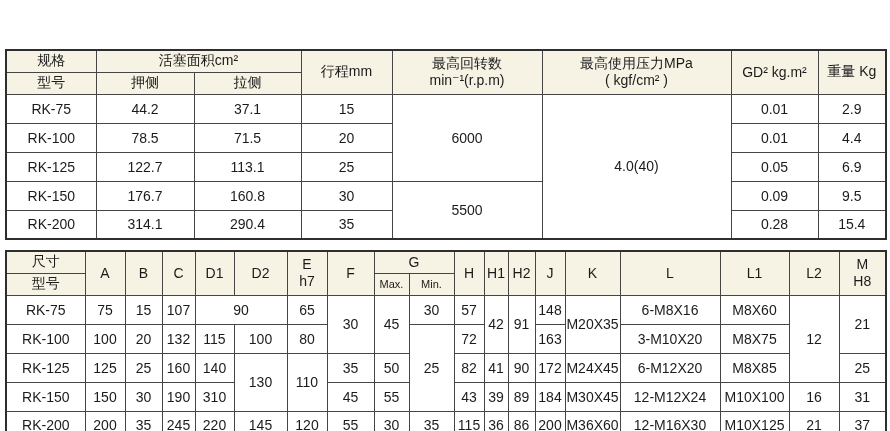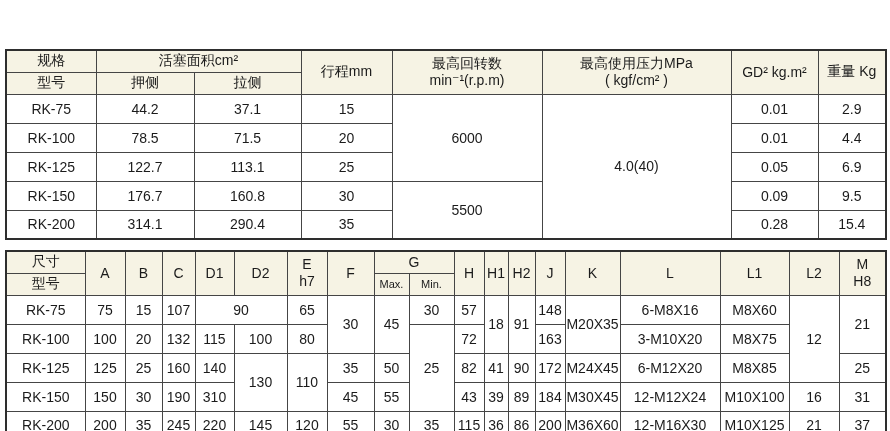--- a/index.html
+++ b/index.html
@@ -217,21 +217,21 @@
           <td>RK-75</td>
           <td>75</td>
           <td>15</td>
           <td>107</td>
           <td colspan="2">90</td>
           <td>65</td>
           <td rowspan="2">30</td>
           <td rowspan="2">45</td>
           <td>30</td>
           <td>57</td>
-          <td rowspan="2">18</td>
+          <td rowspan="2">42</td>
           <td rowspan="2">91</td>
           <td>148</td>
           <td rowspan="2" class="tight">M20X35</td>
           <td>6-M8X16</td>
           <td>M8X60</td>
           <td rowspan="3">12</td>
           <td rowspan="2">21</td>
         </tr>
         <tr>
           <td>RK-100</td>

